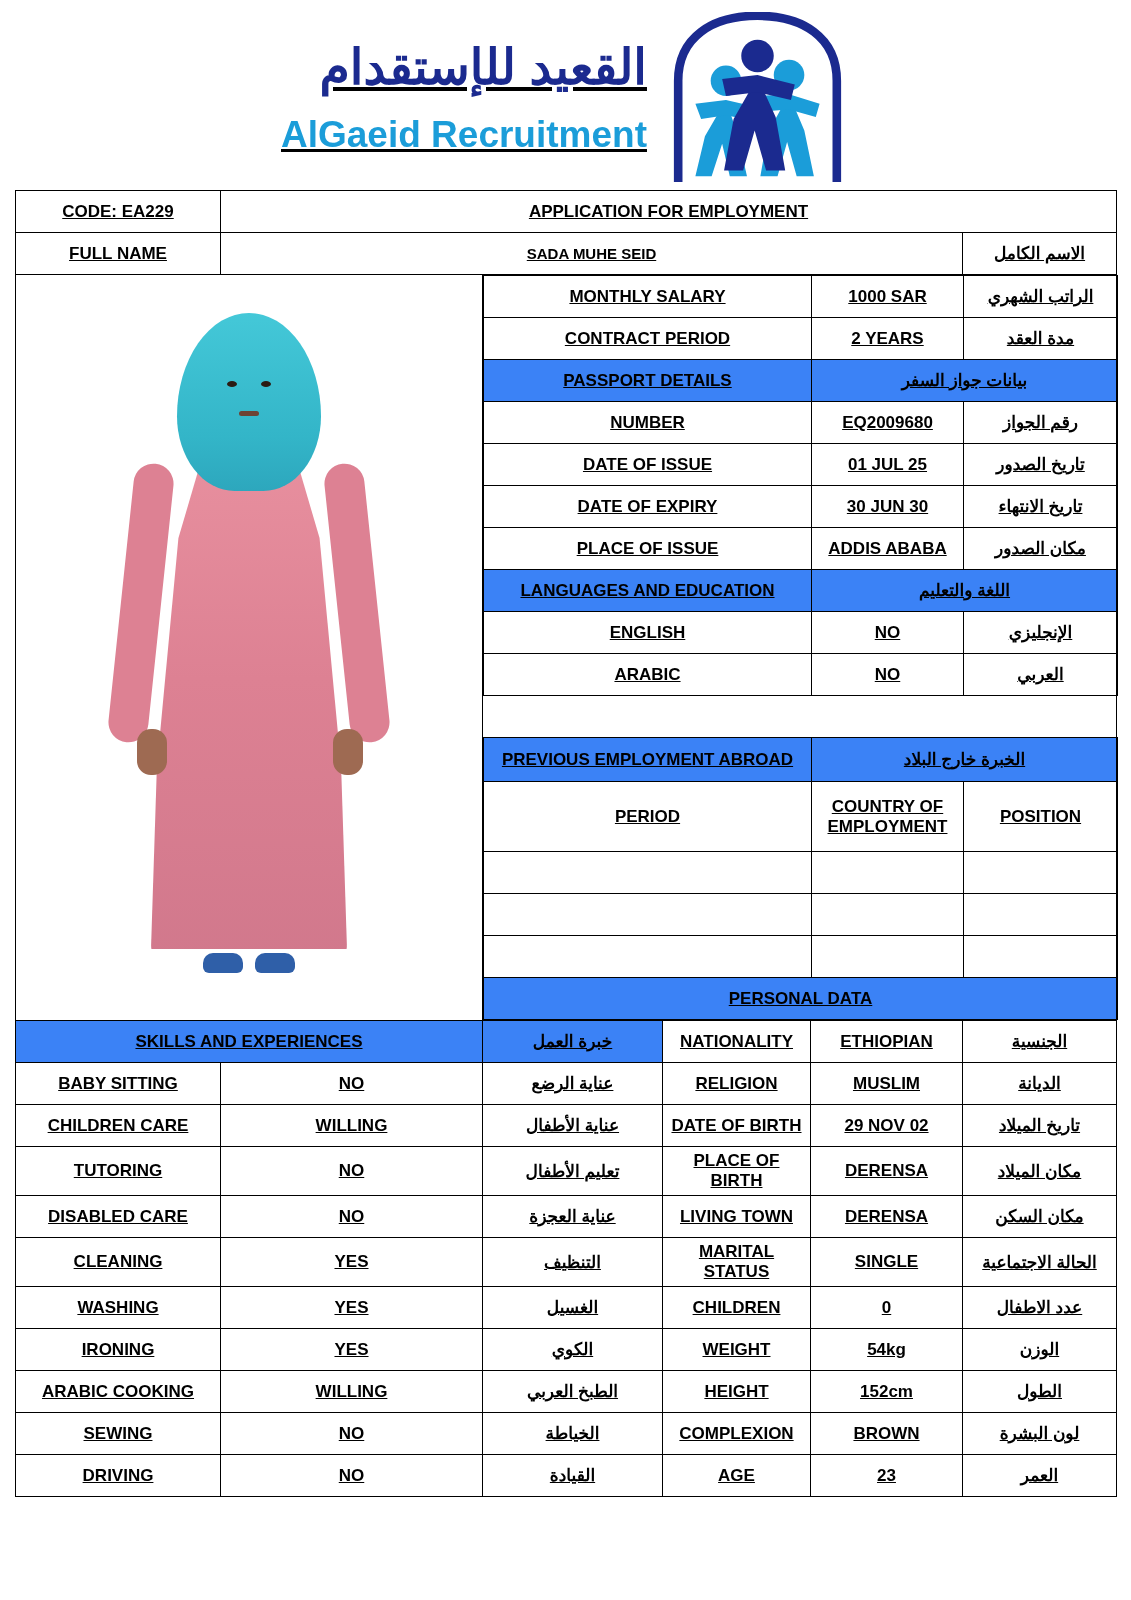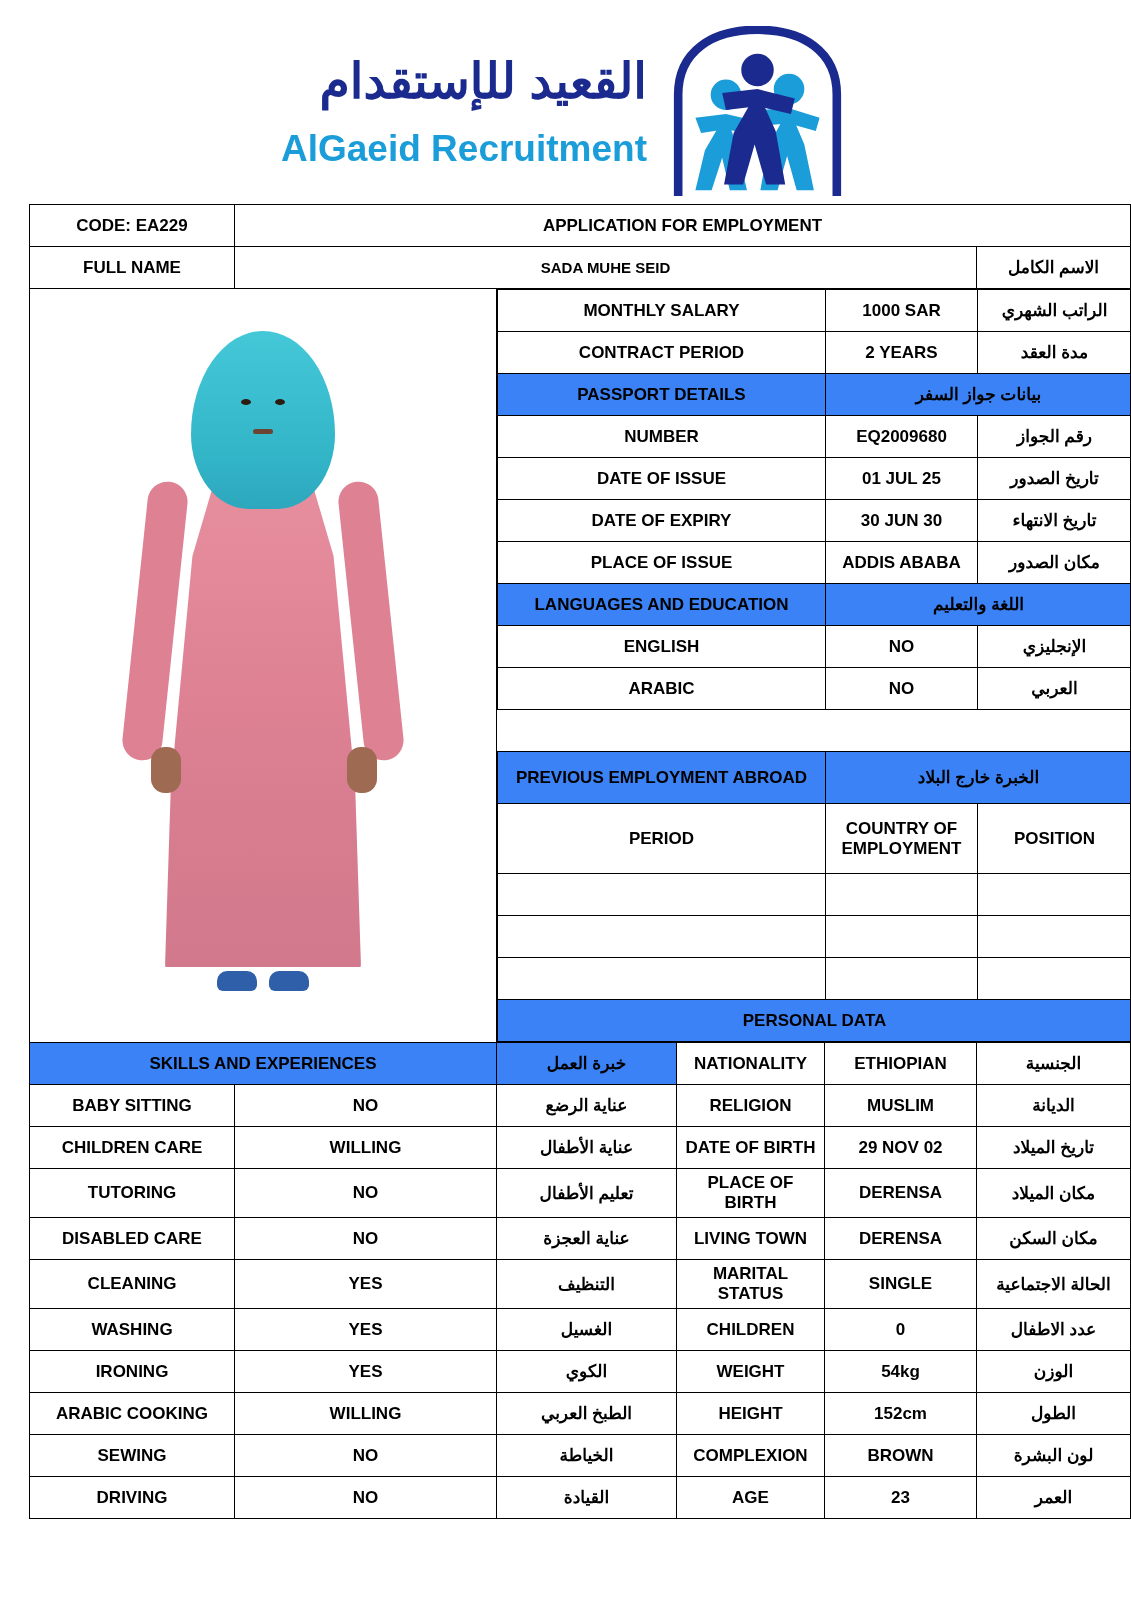--- a/index.html
+++ b/index.html
@@ -11,21 +11,22 @@
     width: 1131px;
     height: 1600px;
     font-family: "Liberation Sans", sans-serif;
     color: #000;
     position: relative;
   }
   .page {
     width: 1131px;
     height: 1600px;
     position: relative;
-    padding: 14px;
+    padding: 0;
+    text-decoration: underline;
   }
 
   
   .header {
     height: 190px;
     display: flex;
     align-items: center;
     justify-content: center;
     gap: 18px;
     padding-top: 6px;
@@ -289,21 +290,21 @@
             <td>ARABIC</td>
             <td>NO</td>
             <td class="ar">العربي</td>
           </tr>
 
           <tr class="spacer-row">
             <td colspan="3"></td>
           </tr>
 
           <tr>
-            <td class="hdr" style="height:52px">PREVIOUS EMPLOYMENT ABROAD</td>
+            <td class="hdr" style="height:44px">PREVIOUS EMPLOYMENT ABROAD</td>
             <td class="hdr ar" colspan="2">الخبرة خارج البلاد</td>
           </tr>
           <tr>
             <td style="height:70px">PERIOD</td>
             <td>COUNTRY OF EMPLOYMENT</td>
             <td>POSITION</td>
           </tr>
           <tr>
             <td class="blank"></td>
             <td class="blank"></td>

